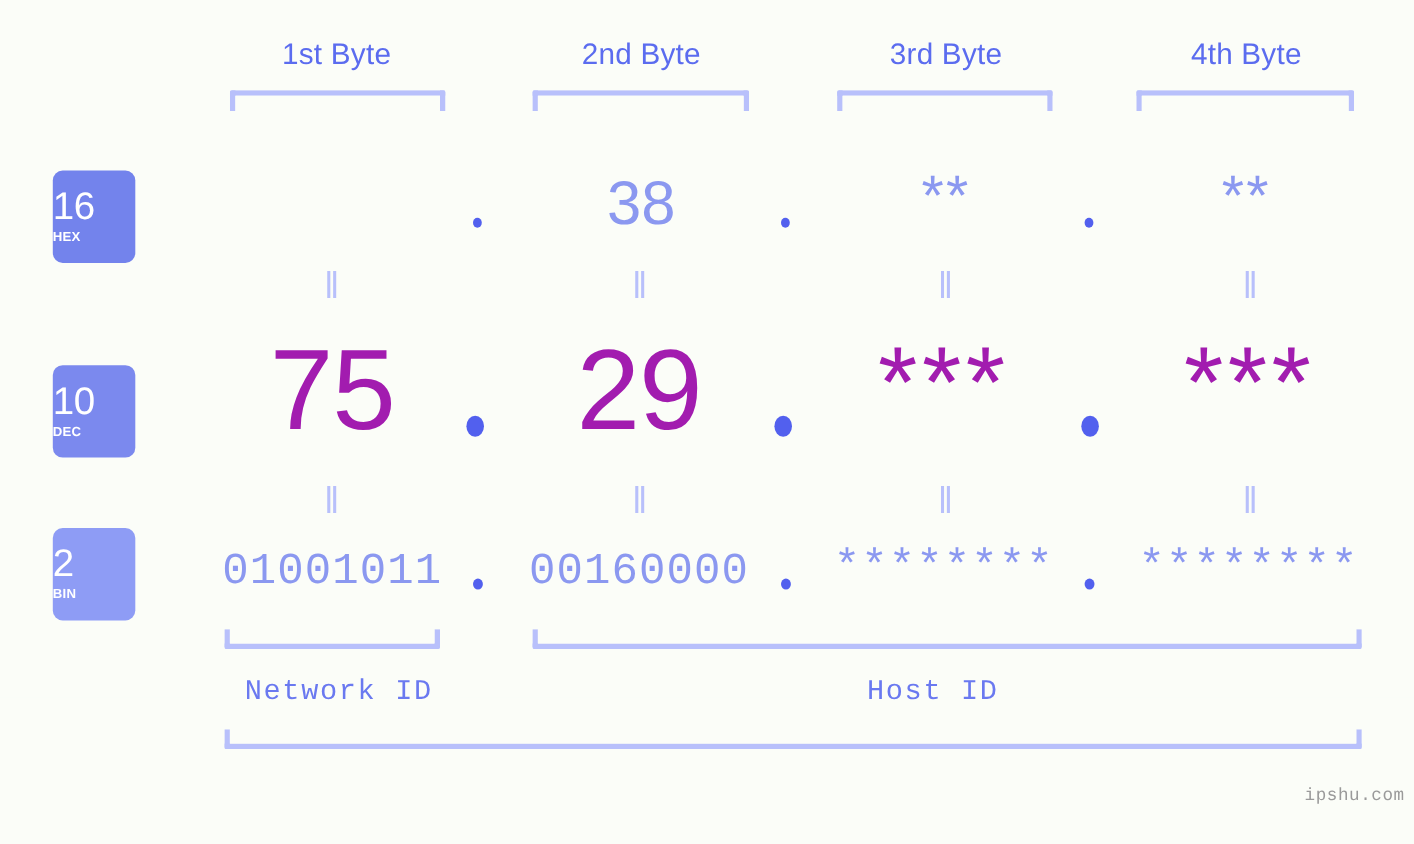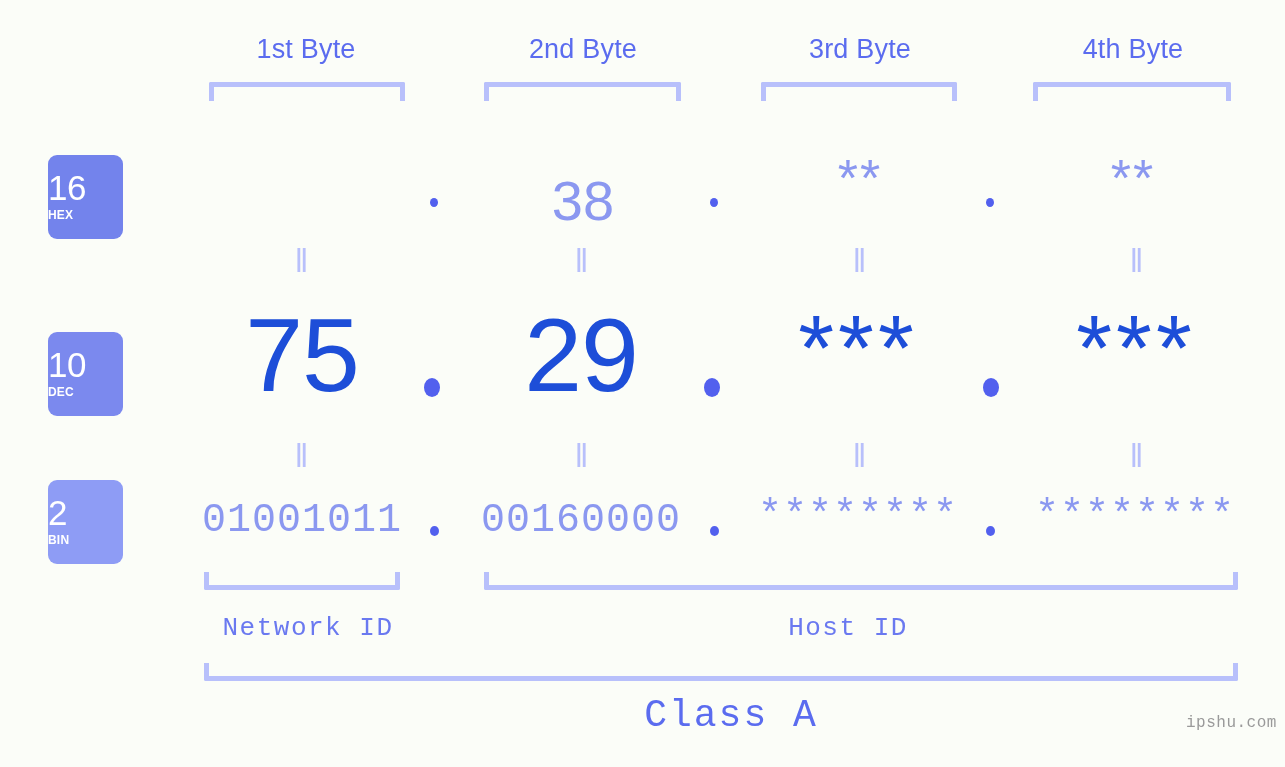--- a/index.html
+++ b/index.html
@@ -89,21 +89,21 @@
   .hex-val {
     font-family: "Liberation Sans", sans-serif;
     font-size: 56px;
     color: #8b98f0;
   }
   .hex-val.masked { font-size: 52px; letter-spacing: 2px; }
 
   .dec-val {
     font-family: "Liberation Sans", sans-serif;
     font-size: 104px;
-    color: #1d4ed8;
+    color: #a21caf;
     letter-spacing: -1px;
   }
   .dec-val.masked { font-size: 92px; letter-spacing: 4px; }
 
   .bin-val {
     font-family: "Liberation Mono", monospace;
     font-size: 40px;
     color: #8b98f0;
     letter-spacing: 1px;
   }
@@ -169,21 +169,21 @@
   <div class="abs bracket-down" style="left:209px; top:82px; width:196px; height:19px;"></div>
   <div class="abs bracket-down" style="left:484px; top:82px; width:197px; height:19px;"></div>
   <div class="abs bracket-down" style="left:761px; top:82px; width:196px; height:19px;"></div>
   <div class="abs bracket-down" style="left:1033px; top:82px; width:198px; height:19px;"></div>
 
   <div class="abs badge badge-hex" style="left:48px; top:155px;">
     <span class="num">16</span>
     <span class="nam">HEX</span>
   </div>
 
-  <div class="abs val hex-val" style="left:483px; top:173px; width:200px;">38</div>
+  <div class="abs val hex-val" style="left:483px; top:157px; width:200px;">38</div>
   <div class="abs val hex-val masked" style="left:760px; top:152px; width:200px;">**</div>
   <div class="abs val hex-val masked" style="left:1033px; top:152px; width:200px;">**</div>
 
   <div class="abs dot dot-small" style="left:430px; top:198px;"></div>
   <div class="abs dot dot-small" style="left:710px; top:198px;"></div>
   <div class="abs dot dot-small" style="left:986px; top:198px;"></div>
 
   <div class="abs eq" style="left:207px; top:243px; width:190px;">‖</div>
   <div class="abs eq" style="left:487px; top:243px; width:190px;">‖</div>
   <div class="abs eq" style="left:765px; top:243px; width:190px;">‖</div>
@@ -222,17 +222,16 @@
   <div class="abs dot dot-mid" style="left:710px; top:526px;"></div>
   <div class="abs dot dot-mid" style="left:986px; top:526px;"></div>
 
   <div class="abs bracket-up" style="left:204px; top:572px; width:196px; height:18px;"></div>
   <div class="abs bracket-up" style="left:484px; top:572px; width:754px; height:18px;"></div>
 
   <div class="abs id-label" style="left:733px; top:615px; width:230px;">Host ID</div>
   <div class="abs id-label" style="left:203px; top:615px; width:210px;">Network ID</div>
 
   <div class="abs bracket-up" style="left:204px; top:663px; width:1034px; height:18px;"></div>
-  <div class="abs class-label" style="left:621px; top:697px; width:220px;">Class A</div>
 
   <div class="abs watermark" style="left:1186px; top:715px;">ipshu.com</div>
 
 </div>
 
 </body></html>

